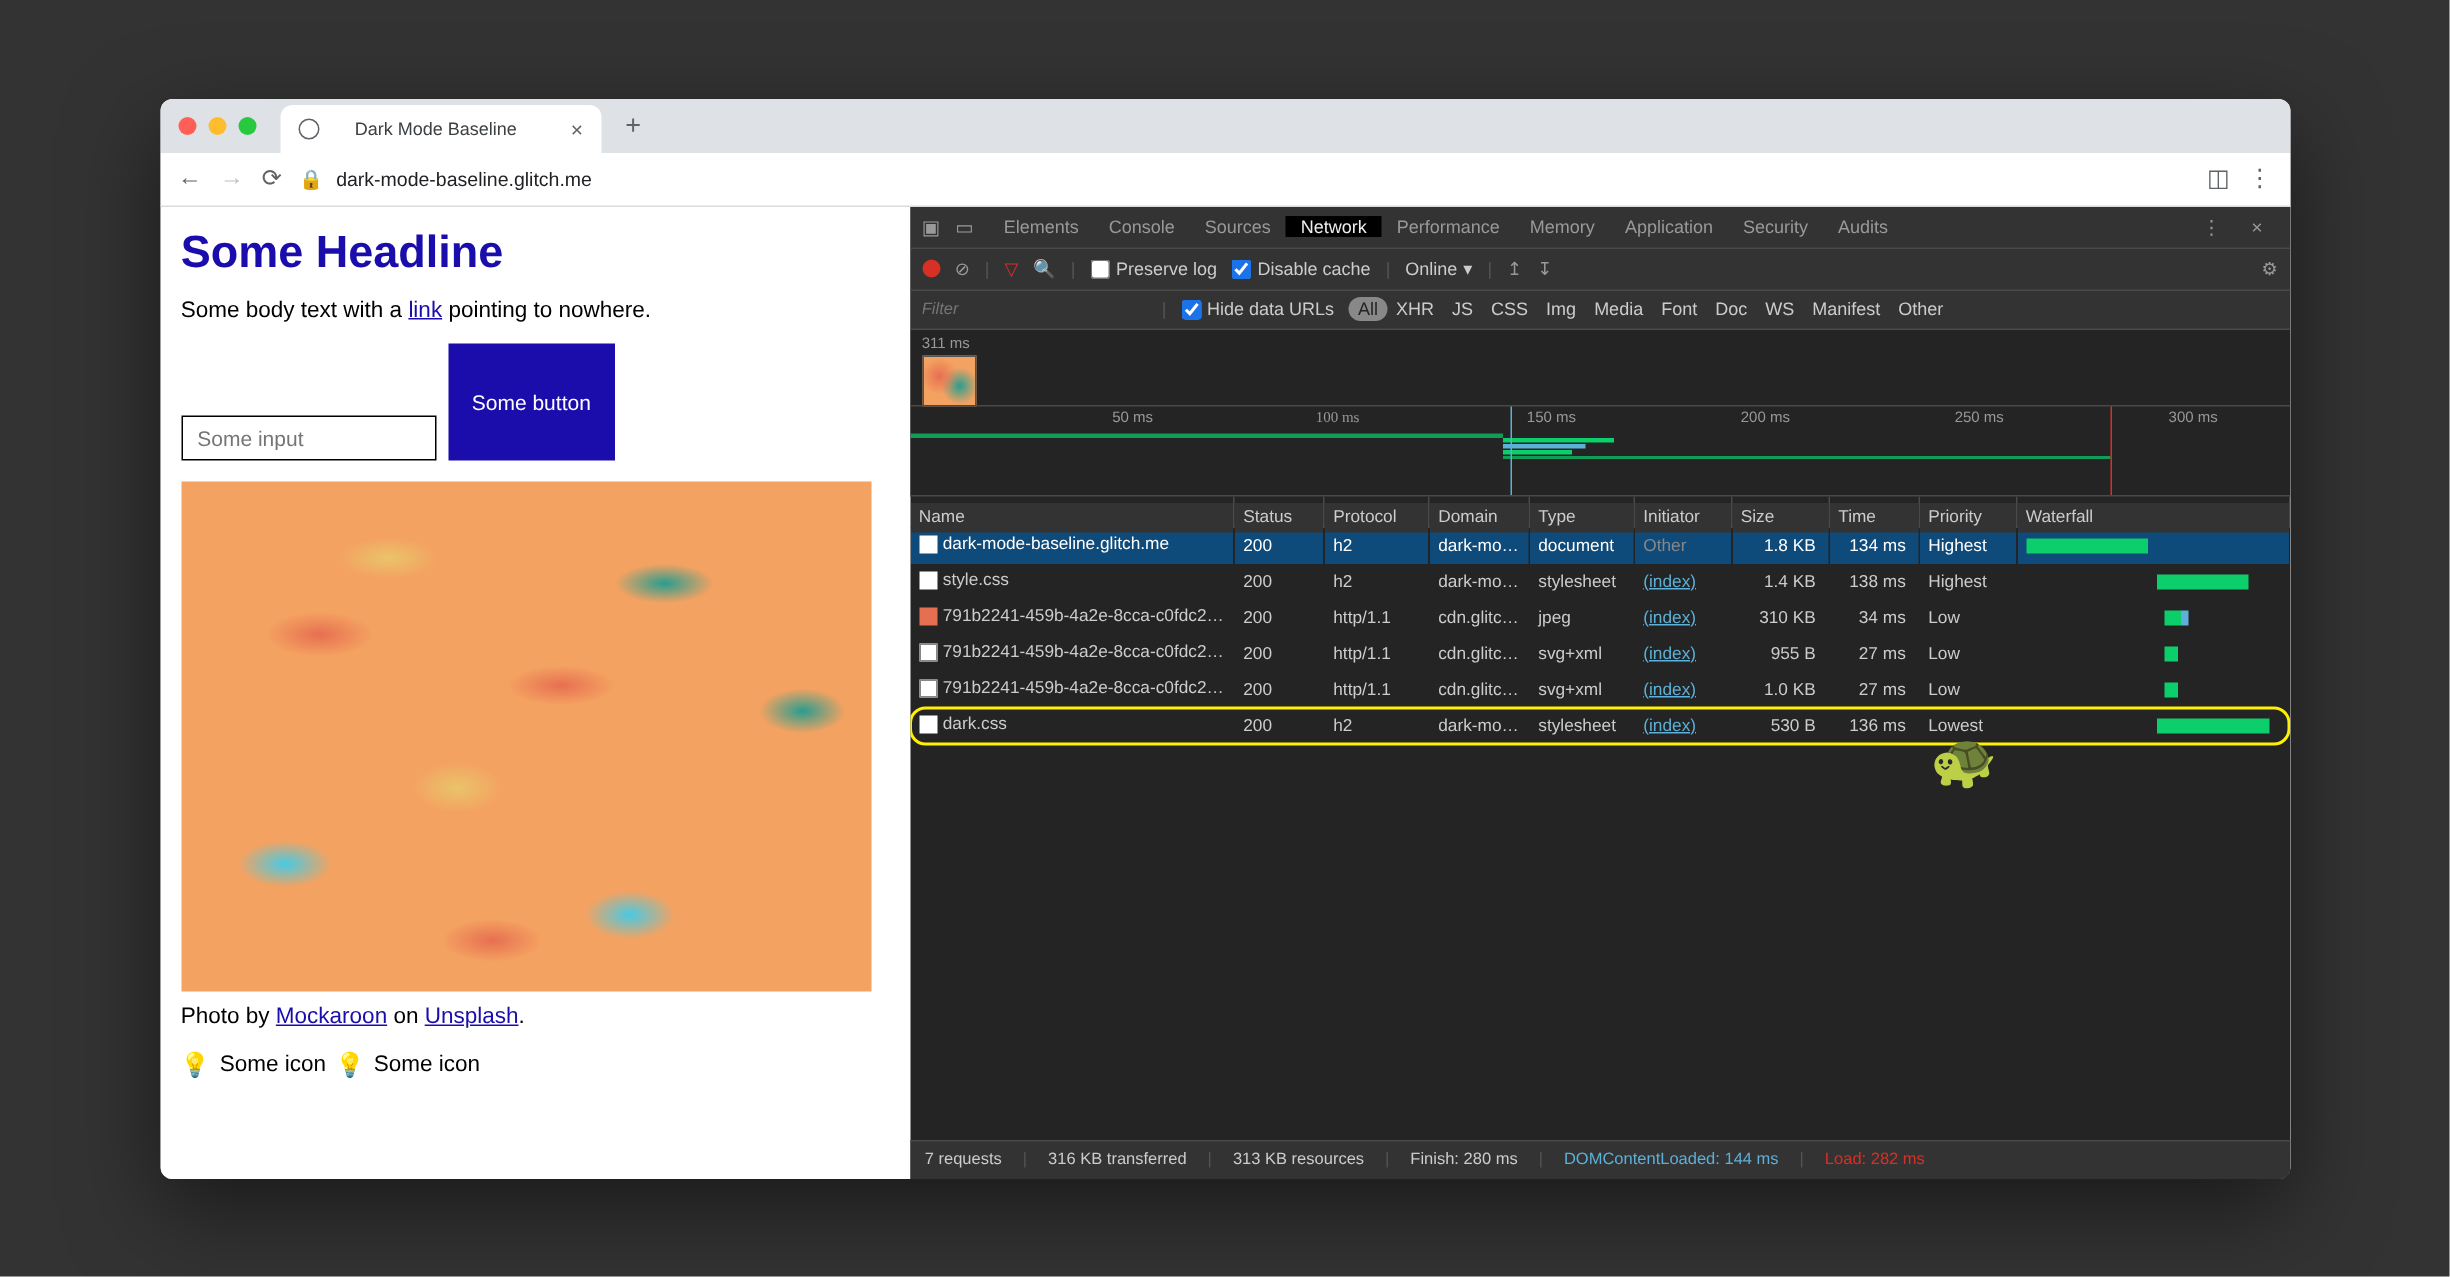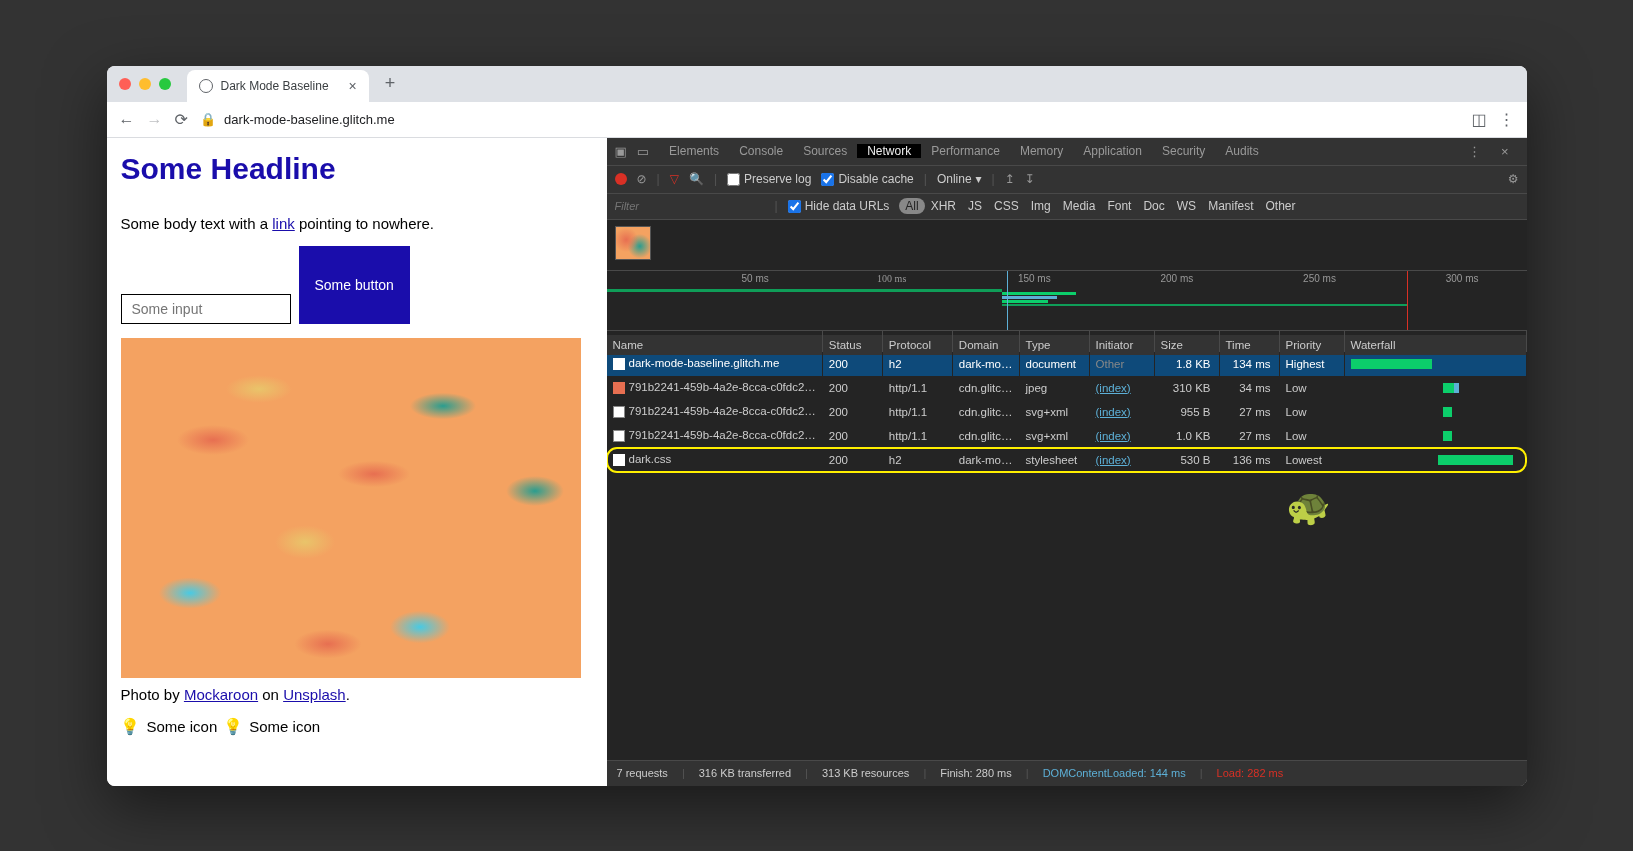--- a/index.html
+++ b/index.html
@@ -2,31 +2,31 @@
 <html><head>
 <meta charset="utf-8">
 <style>
 * { margin: 0; padding: 0; box-sizing: border-box; font-family: -apple-system, BlinkMacSystemFont, "Segoe UI", Arial, sans-serif; }
 body { background: #333; display: flex; align-items: center; justify-content: center; min-height: 100vh; padding: 20px; }
 .window { width: 1420px; height: 720px; background: #fff; border-radius: 8px; overflow: hidden; box-shadow: 0 20px 60px rgba(0,0,0,0.5); display: flex; flex-direction: column; }
 .titlebar { height: 36px; background: #dee1e6; display: flex; align-items: center; padding: 0 12px; gap: 8px; }
 .traffic { display: flex; gap: 8px; margin-right: 8px; }
 .dot { width: 12px; height: 12px; border-radius: 50%; }
 .dot.red { background: #ff5f56; } .dot.yellow { background: #ffbd2e; } .dot.green { background: #27c93f; }
-.tab { background: #fff; height: 32px; display: flex; align-items: center; padding: 0 12px; border-radius: 8px 8px 0 0; gap: 8px; font-size: 12px; color: #3c4043; margin-top: 4px; }
+.tab { background: #fff; height: 32px; display: flex; align-items: center; padding: 0 12px; border-radius: 8px 8px 0 0; gap: 24px; font-size: 12px; color: #3c4043; margin-top: 4px; }
 .tab .globe { width: 14px; height: 14px; border: 1.5px solid #5f6368; border-radius: 50%; position: relative; }
 .tab .close { color: #5f6368; font-size: 14px; margin-left: 12px; cursor: pointer; }
 .newtab { color: #5f6368; font-size: 18px; margin-left: 8px; cursor: pointer; }
 .addrbar { height: 36px; background: #fff; display: flex; align-items: center; padding: 0 12px; gap: 12px; border-bottom: 1px solid #dadce0; }
 .nav-icon { color: #5f6368; font-size: 16px; cursor: pointer; }
 .addr { flex: 1; display: flex; align-items: center; gap: 8px; font-size: 13px; color: #202124; }
 .lock { color: #5f6368; }
 .content-area { flex: 1; display: flex; overflow: hidden; }
 .page { width: 500px; background: #fff; padding: 14px; overflow-y: auto; }
-.page h1 { color: #1a0dab; font-size: 30px; font-weight: bold; margin-bottom: 29px; }
+.page h1 { color: #1a0dab; font-size: 30px; font-weight: bold; margin-bottom: 12px; }
 .page p { font-size: 15px; color: #000; margin-bottom: 14px; }
 .page a { color: #1a0dab; text-decoration: underline; }
 .form-row { display: flex; gap: 8px; margin-bottom: 14px; }
 .form-row input { border: 1px solid #000; padding: 6px 10px; font-size: 14px; width: 170px; margin-top: 48px; }
 .form-row button { background: #1a0dab; color: #fff; border: none; padding: 8px 16px; font-size: 14px; cursor: pointer; }
 .hero-img { width: 460px; height: 340px; background: #f4a261; background-image:
   radial-gradient(ellipse 60px 25px at 20% 30%, #e76f51 0%, transparent 60%),
   radial-gradient(ellipse 55px 22px at 70% 20%, #2a9d8f 0%, transparent 60%),
   radial-gradient(ellipse 50px 28px at 40% 60%, #e9c46a 0%, transparent 60%),
   radial-gradient(ellipse 58px 24px at 80% 70%, #f4a261 0%, transparent 60%),
@@ -179,20 +179,21 @@
         <input class="filter-input" placeholder="Filter" style="">
         <span style="color:#555">|</span>
         <label class="chk">
             <input type="checkbox" checked="" style="">
             <span>Hide data URLs</span>
           </label>
         <span id="pills-container"><span class="pill active">All</span><span class="pill">XHR</span><span class="pill">JS</span><span class="pill">CSS</span><span class="pill">Img</span><span class="pill">Media</span><span class="pill">Font</span><span class="pill">Doc</span><span class="pill">WS</span><span class="pill">Manifest</span><span class="pill">Other</span></span>
       </div>
       <div class="dt-overview">
         <div class="ov-top">
+          <div class="ov-label">311 ms</div>
           <div class="thumb"></div>
         </div>
         <div class="ov-timeline">
           <span id="ticks-container"><span class="tick" style="left: 15.5%; padding-left: 12px;">50 ms</span><span class="tick" style="left: 31%; font-family: Liberation Serif, serif;">100 ms</span><span class="tick" style="left: 46.5%;">150 ms</span><span class="tick" style="left: 62%;">200 ms</span><span class="tick" style="left: 77.5%;">250 ms</span><span class="tick" style="left: 93%;">300 ms</span></span>
           <div class="ov-bars">
             <div class="ov-bar" style="left:0%; width:43%; top:0"></div>
             <div class="ov-bar" style="left:43%; width:8%; top:3px; background:#0cce6b"></div>
             <div class="ov-bar" style="left:43%; width:6%; top:7px; background:#5db0d7"></div>
             <div class="ov-bar" style="left:43%; width:5%; top:11px; background:#0cce6b"></div>
             <div class="ov-bar" style="left:43%; width:44%; top:15px; height:2px"></div>
@@ -240,20 +241,36 @@
                 <td class="num-r">1.8 KB</td>
                 <td class="num-r">134 ms</td>
                 <td>Highest</td>
                 <td>
                   <div class="wf-cell">
                     <div class="wf-bar" style="left:0%;width:48%"></div>
                   </div>
                 </td>
               </tr>
               <tr>
+                <td><span class="file-ico css"></span>style.css</td>
+                <td>200</td>
+                <td>h2</td>
+                <td>dark-mo…</td>
+                <td>stylesheet</td>
+                <td><span class="init-link">(index)</span></td>
+                <td class="num-r">1.4 KB</td>
+                <td class="num-r">138 ms</td>
+                <td>Highest</td>
+                <td>
+                  <div class="wf-cell">
+                    <div class="wf-bar" style="left:52%;width:36%"></div>
+                  </div>
+                </td>
+              </tr>
+              <tr>
                 <td><span class="file-ico img"></span>791b2241-459b-4a2e-8cca-c0fdc2…</td>
                 <td>200</td>
                 <td>http/1.1</td>
                 <td>cdn.glitc…</td>
                 <td>jpeg</td>
                 <td><span class="init-link">(index)</span></td>
                 <td class="num-r">310 KB</td>
                 <td class="num-r">34 ms</td>
                 <td>Low</td>
                 <td>

